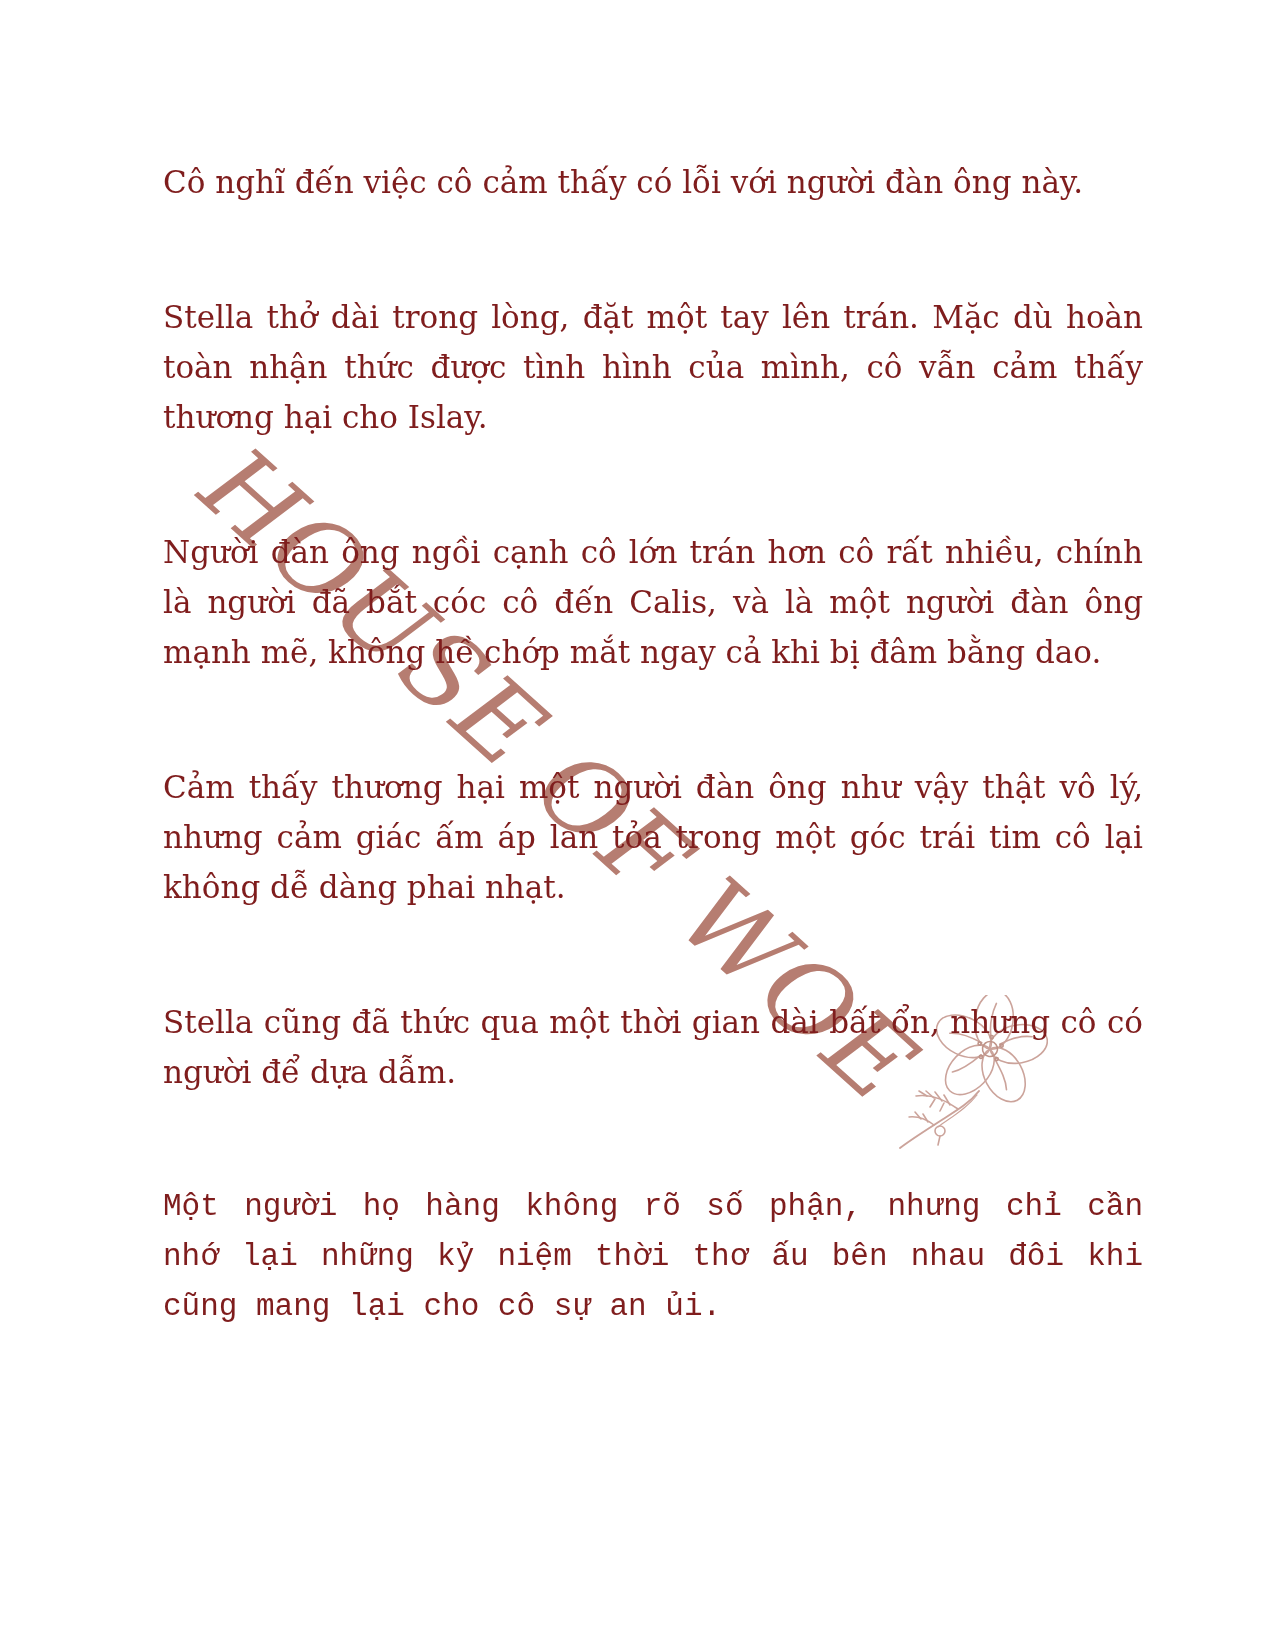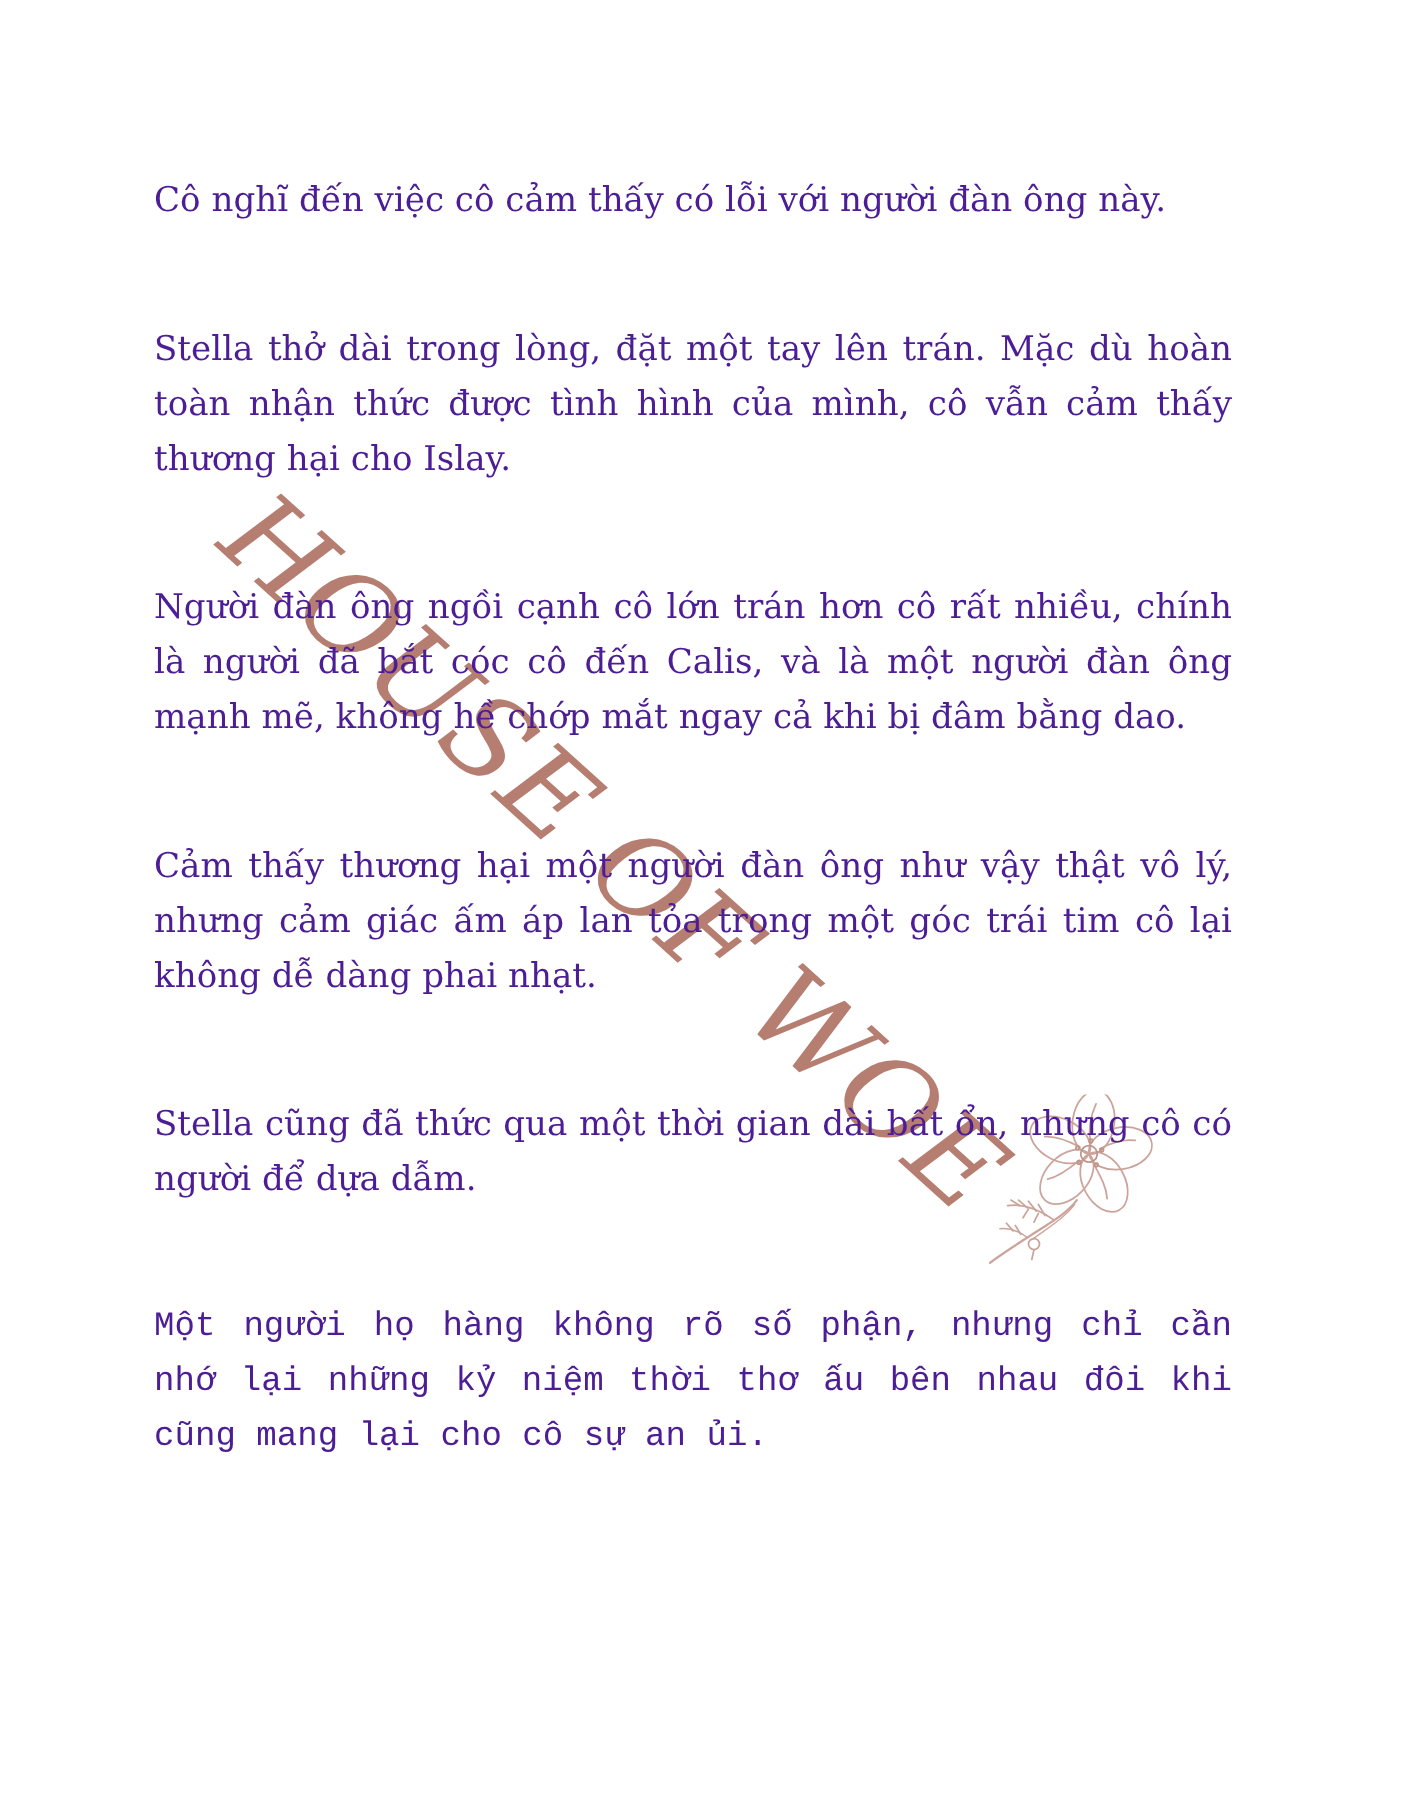--- a/index.html
+++ b/index.html
@@ -10,25 +10,25 @@
   .page {
     position: relative;
     width: 1275px;
     height: 1650px;
     background: #ffffff;
     overflow: hidden;
     font-family: "DejaVu Serif", "Liberation Serif", serif;
   }
   .body-text {
     position: absolute;
-    left: 140px;
+    left: 163px;
     top: 157px;
     width: 980px;
     z-index: 2;
-    color: #4c1d95;
+    color: #7f1d1d;
     font-size: 31px;
     line-height: 50px;
     text-align: justify;
     text-justify: inter-word;
   }
   .body-text p {
     margin: 0 0 85px 0;
   }
   .body-text p:last-child {
     margin-bottom: 0;

